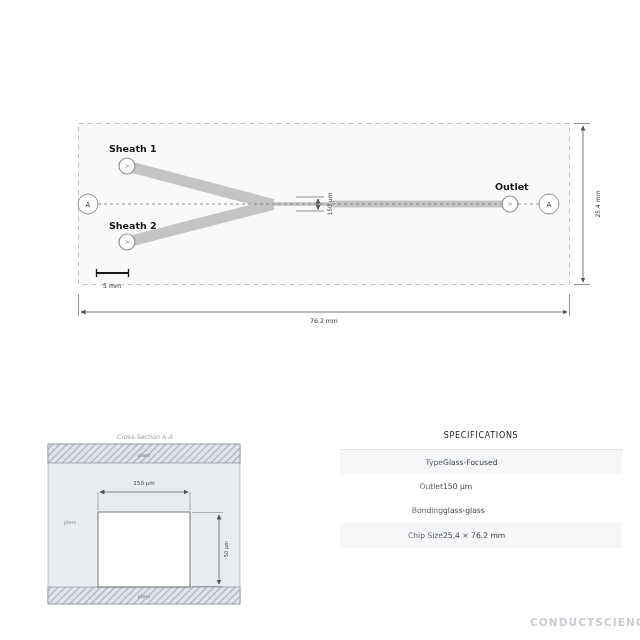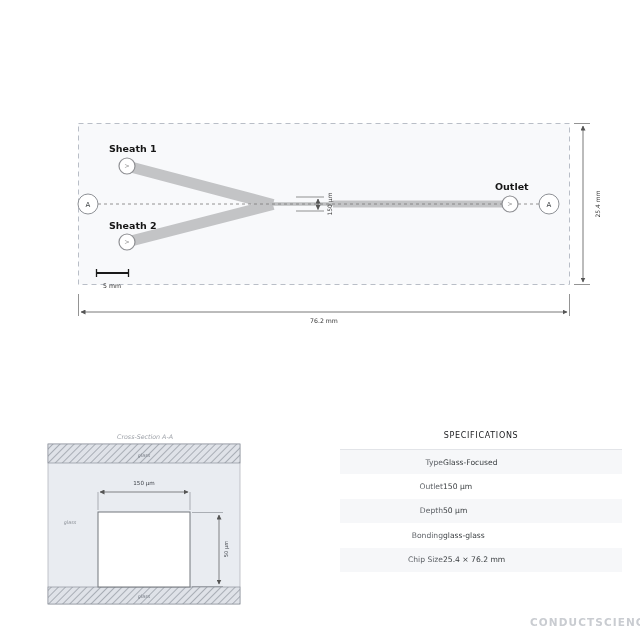--- a/index.html
+++ b/index.html
@@ -141,24 +141,20 @@
   <div class="spec-title">SPECIFICATIONS</div>
   <div class="spec-rows">
     <div class="spec-row alt">
       <span class="spec-label">Type</span>
       <span class="spec-value">Glass-Focused</span>
     </div>
     <div class="spec-row">
       <span class="spec-label">Outlet</span>
       <span class="spec-value">150 μm</span>
     </div>
-    <div class="spec-row alt">
-      <span class="spec-label">Depth</span>
-      <span class="spec-value">50 μm</span>
-    </div>
     <div class="spec-row">
       <span class="spec-label">Bonding</span>
       <span class="spec-value">glass-glass</span>
     </div>
     <div class="spec-row alt">
       <span class="spec-label">Chip Size</span>
       <span class="spec-value">25.4 × 76.2 mm</span>
     </div>
   </div>
 </div>

